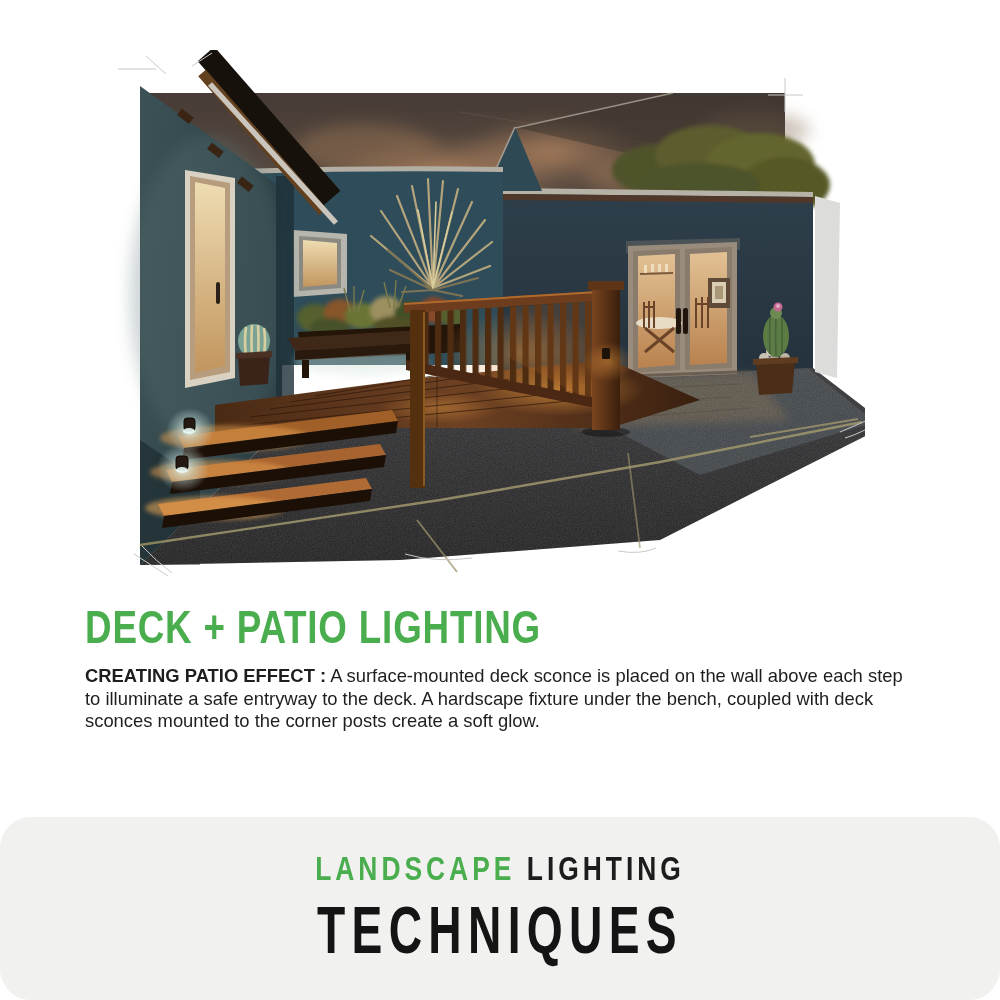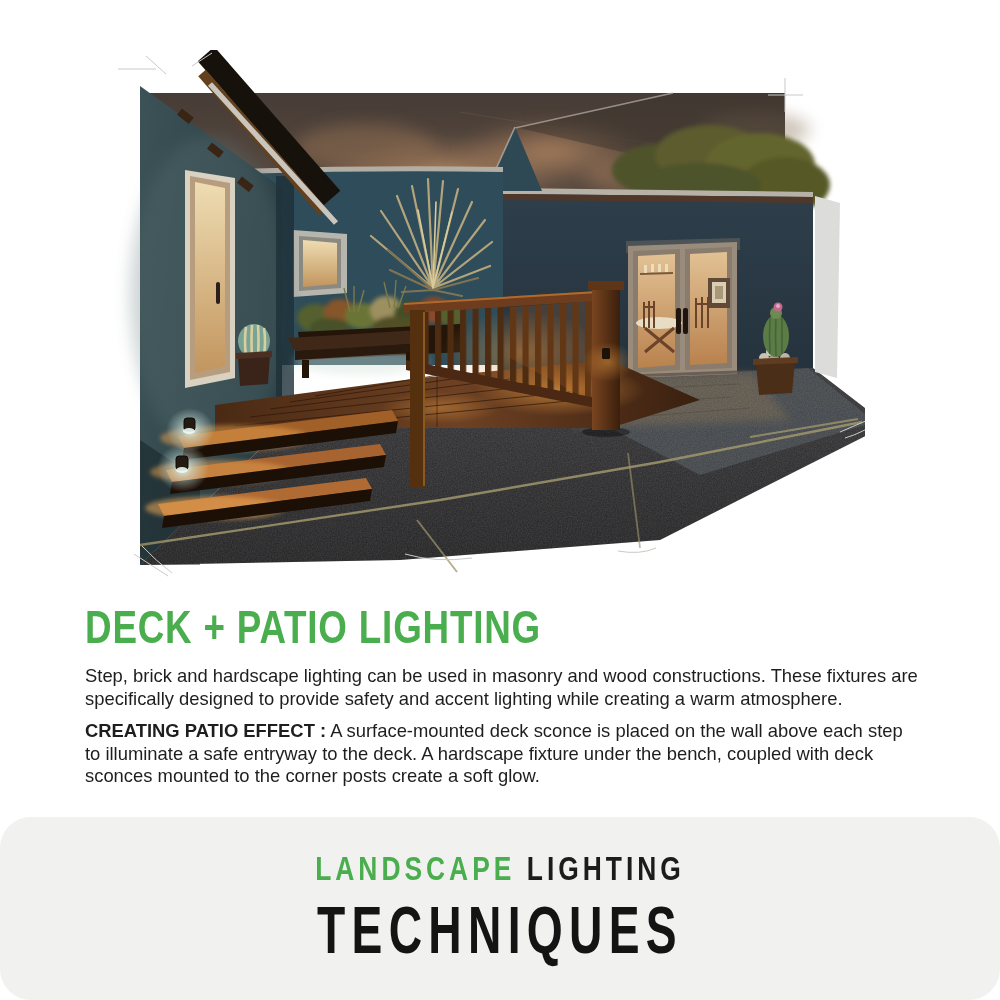--- a/index.html
+++ b/index.html
@@ -312,21 +312,20 @@
       <line x1="-6" y1="494" x2="28" y2="516"></line>
       <path d="M2,486 Q16,501 32,513"></path>
       <path d="M265,494 Q296,503 332,498"></path>
       <path d="M478,491 Q500,495 516,488"></path>
     </g>
   </svg>
   </div>
 
   <section class="copy">
     <h1>DECK + PATIO LIGHTING</h1>
-    <p>Step, brick and hardscape lighting can be used in masonry and wood constructions. These fixtures are specifically designed to provide safety and accent lighting while creating a warm atmosphere.</p>
     <p><b>CREATING PATIO EFFECT :</b><span> A surface-mounted deck sconce is placed on the wall above each step to illuminate a safe entryway to the deck. A hardscape fixture under the bench, coupled with deck sconces mounted to the corner posts create a soft glow.</span></p>
   </section>
 
   <footer class="brand">
     <div class="line1"><span class="green">LANDSCAPE</span> <span>LIGHTING</span></div>
     <div class="line2">TECHNIQUES</div>
   </footer>
 
 </div>
 

